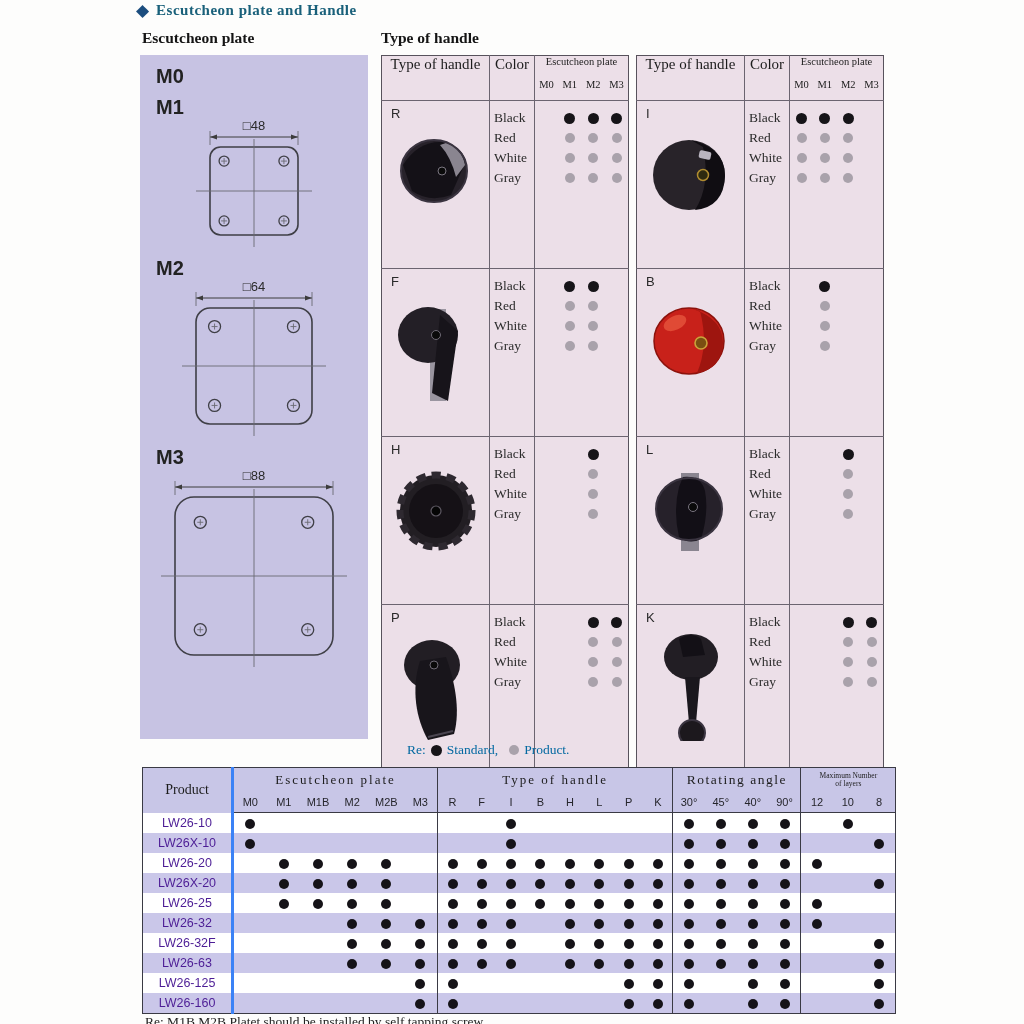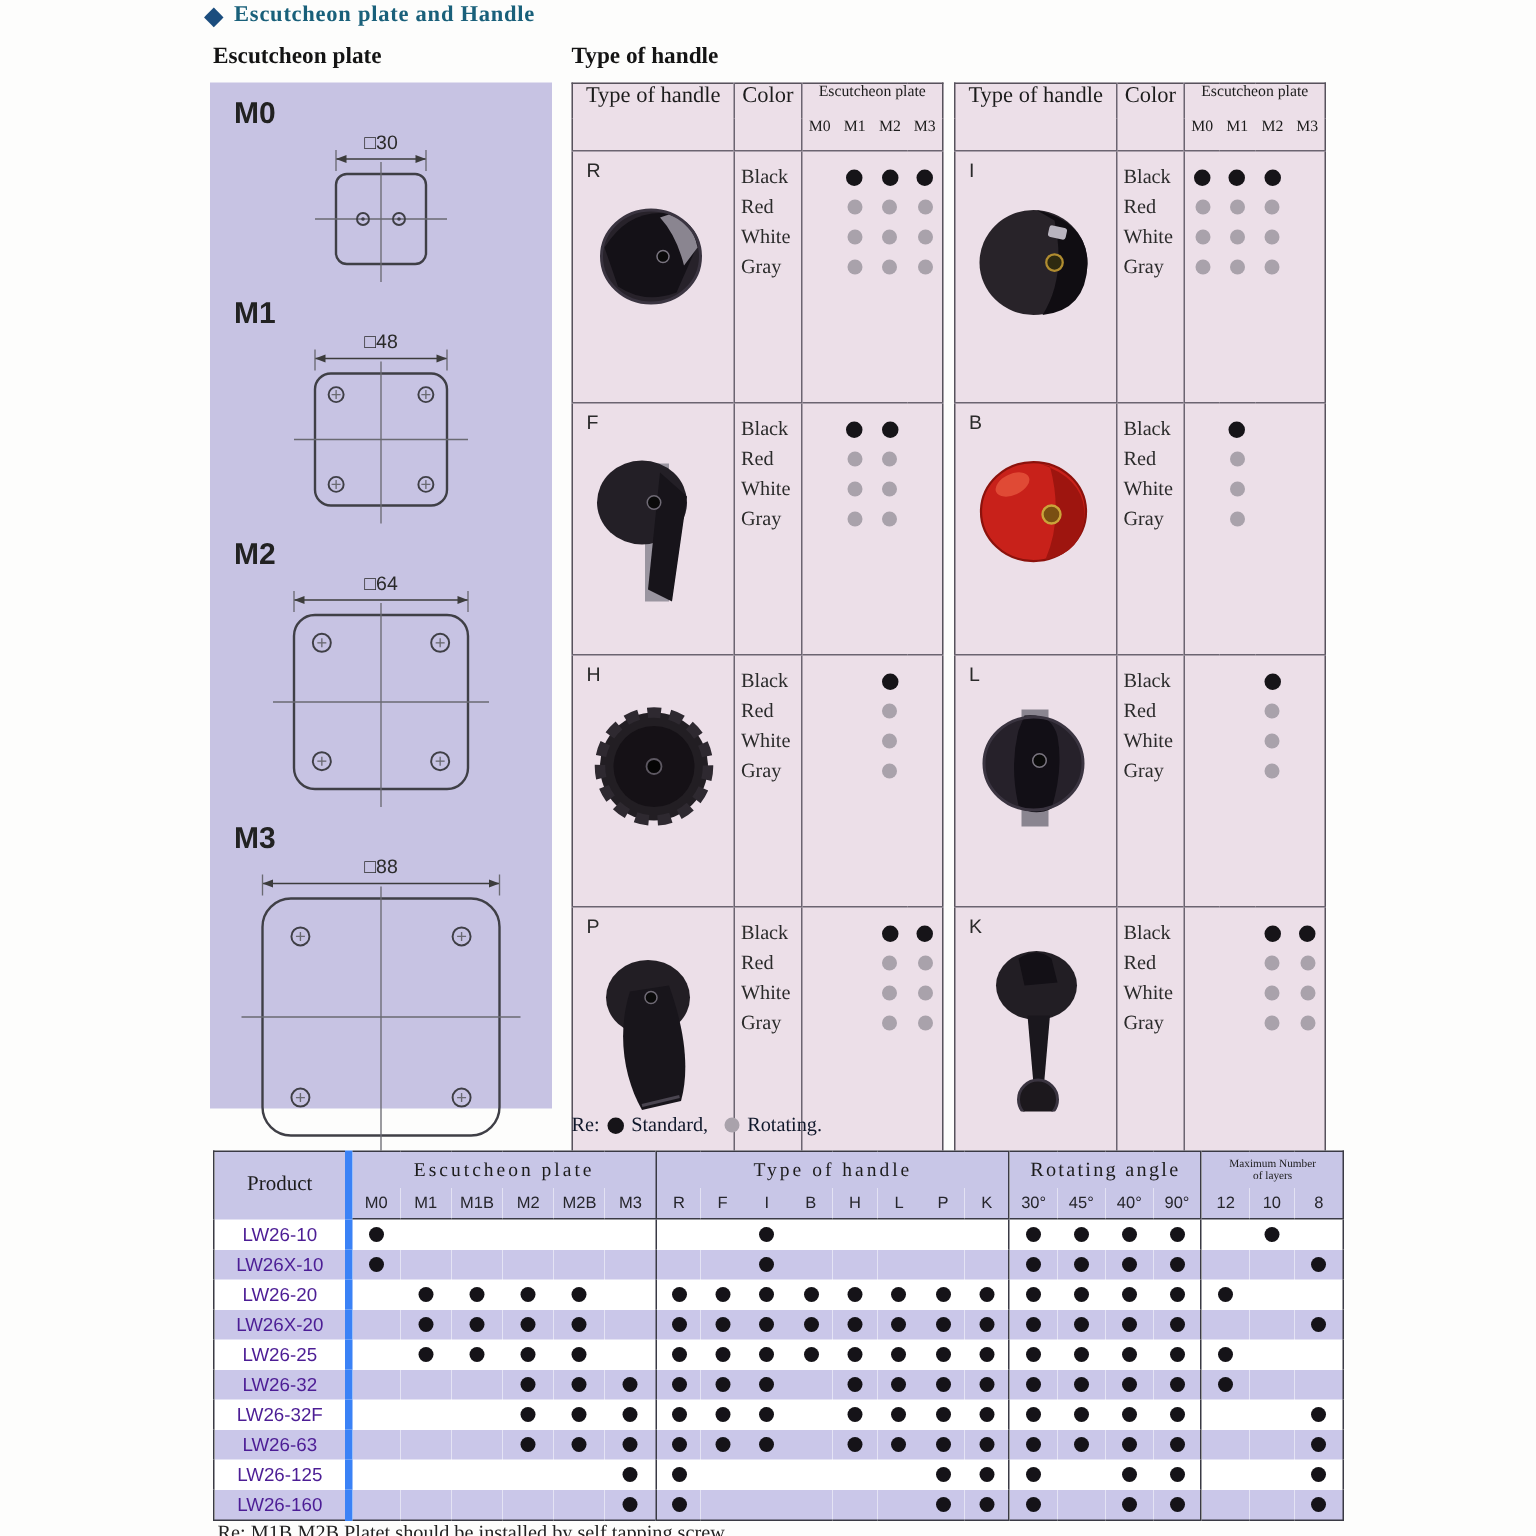--- a/index.html
+++ b/index.html
@@ -42,36 +42,36 @@
            font-size:13px;color:#2a2a2a;}
   .hphoto{display:flex;justify-content:center;margin-top:14px;}
   td.colorcell{border-right:1px solid #6b6470;padding-top:7px;margin-top:44px;}
   .cname{height:20px;line-height:20px;font-size:13.5px;color:#2b2b2b;padding-left:4px;}
   td.dotcol{padding-top:7px;}
   .slot{height:20px;display:flex;align-items:center;justify-content:center;}
   .dot{border-radius:50%;display:inline-block;}
   .dot.std{width:11px;height:11px;background:#161418;}
   .dot.opt{width:10px;height:10px;background:#a9a2ab;}
   
-  .legend{position:absolute;left:381px;top:742px;font-size:13.5px;color:#0f172a;
-          display:flex;align-items:center;gap:5px;}
+  .legend{position:absolute;left:381px;top:742px;font-size:13.5px;color:#0369a1;
+          display:flex;align-items:center;gap:5px;padding-left:26px;}
   
   .product-table{position:absolute;left:142px;top:767px;border-collapse:collapse;
                  table-layout:fixed;width:753px;border:1.6px solid #3a3a44;background:#fff;}
   .product-table th,.product-table td{padding:0;text-align:center;overflow:hidden;}
   .pt-h1 th{height:24px;font-weight:normal;}
   .pt-h2 th{height:20px;font-weight:normal;border-bottom:1.2px solid #3a3a44;}
   .pt-hdr{background:#c8c6e7;}
   .lbl-product{font-size:14px;}
   .lbl-section{font-size:13px;letter-spacing:2px;}
   .lbl-rot{font-size:13.5px;letter-spacing:1.5px;}
   .lbl-max{font-size:7.5px;line-height:8px;text-align:center;padding-top:3px;}
   .sub{font-family:"Liberation Sans",sans-serif;font-size:11px;font-weight:bold;color:#26262c;}
   .b-l{border-left:1px solid #3a3a44;}
-  .b-r{border-right:5px solid #3b82f6;margin-left:16px;}
+  .b-r{border-right:3px solid #3b82f6;margin-left:16px;}
   tr.prow td{height:20px;}
   tr.prow.stripe td{background:#cac7e9;}
   td.pname{font-family:"Liberation Sans",sans-serif;font-size:12.5px;color:#4c1d95;}
   .bdot{display:inline-block;width:10px;height:10px;border-radius:50%;background:#151318;vertical-align:middle;}
   
   .footnote{position:absolute;left:145px;top:1014px;font-size:13.5px;color:#222;}
 </style>
 </head>
 <body>
 
@@ -79,35 +79,20 @@
   <div class="title-row">
     <span class="title-diamond">◆</span>
     <span class="page-title">Escutcheon plate and Handle</span>
   </div>
   <div class="sub-heading sub-left">Escutcheon plate</div>
   <div class="sub-heading sub-right">Type of handle</div>
 
   <div class="plate-panel" id="platePanel">
       <div class="plate-item">
         <div class="plate-label">M0</div>
-        <div class="plate-draw"><svg width="104" height="102" viewBox="0 0 104 102">
-            <text x="52" y="11" class="dimtext" text-anchor="middle">□30</text>
-            <line x1="22" y1="18" x2="82" y2="18" class="dim"></line>
-            <path d="M22 18 l7 -2.6 v5.2 z" fill="#3c3c3c"></path>
-            <path d="M82 18 l-7 -2.6 v5.2 z" fill="#3c3c3c"></path>
-            <line x1="22" y1="12" x2="22" y2="26" class="thin"></line>
-            <line x1="82" y1="12" x2="82" y2="26" class="thin"></line>
-            <rect x="22" y="28" width="60" height="60" rx="7.199999999999999" class="plate"></rect>
-            <line x1="8" y1="58" x2="96" y2="58" class="thin"></line>
-            <line x1="52" y1="20" x2="52" y2="100" class="thin"></line>
-            <circle cx="40" cy="58" r="4" class="hole"></circle>
-            <circle cx="40" cy="58" r="1.2" fill="#3f3f46"></circle>
-            <circle cx="64" cy="58" r="4" class="hole"></circle>
-            <circle cx="64" cy="58" r="1.2" fill="#3f3f46"></circle>
-          </svg></div>
       </div>
       <div class="plate-item">
         <div class="plate-label">M1</div>
         <div class="plate-draw"><svg width="132" height="130" viewBox="0 0 132 130">
             <text x="66" y="11" class="dimtext" text-anchor="middle">□48</text>
             <line x1="22" y1="18" x2="110" y2="18" class="dim"></line>
             <path d="M22 18 l7 -2.6 v5.2 z" fill="#3c3c3c"></path>
             <path d="M110 18 l-7 -2.6 v5.2 z" fill="#3c3c3c"></path>
             <line x1="22" y1="12" x2="22" y2="26" class="thin"></line>
             <line x1="110" y1="12" x2="110" y2="26" class="thin"></line>
@@ -686,21 +671,21 @@
           </td>
         </tr>
       </tbody>
     </table>
 
   <div class="legend">
     <span>Re:</span>
     <span class="dot std"></span>
     <span>Standard,</span>
     <span class="dot opt" style="margin-left:6px"></span>
-    <span>Rotating.</span>
+    <span>Product.</span>
   </div>
 
   <table class="product-table" id="productTable">
       <colgroup>
         <col style="width:90px">
         <col style="width:34.2px">
         <col style="width:34.2px">
         <col style="width:34.2px">
         <col style="width:34.2px">
         <col style="width:34.2px">

